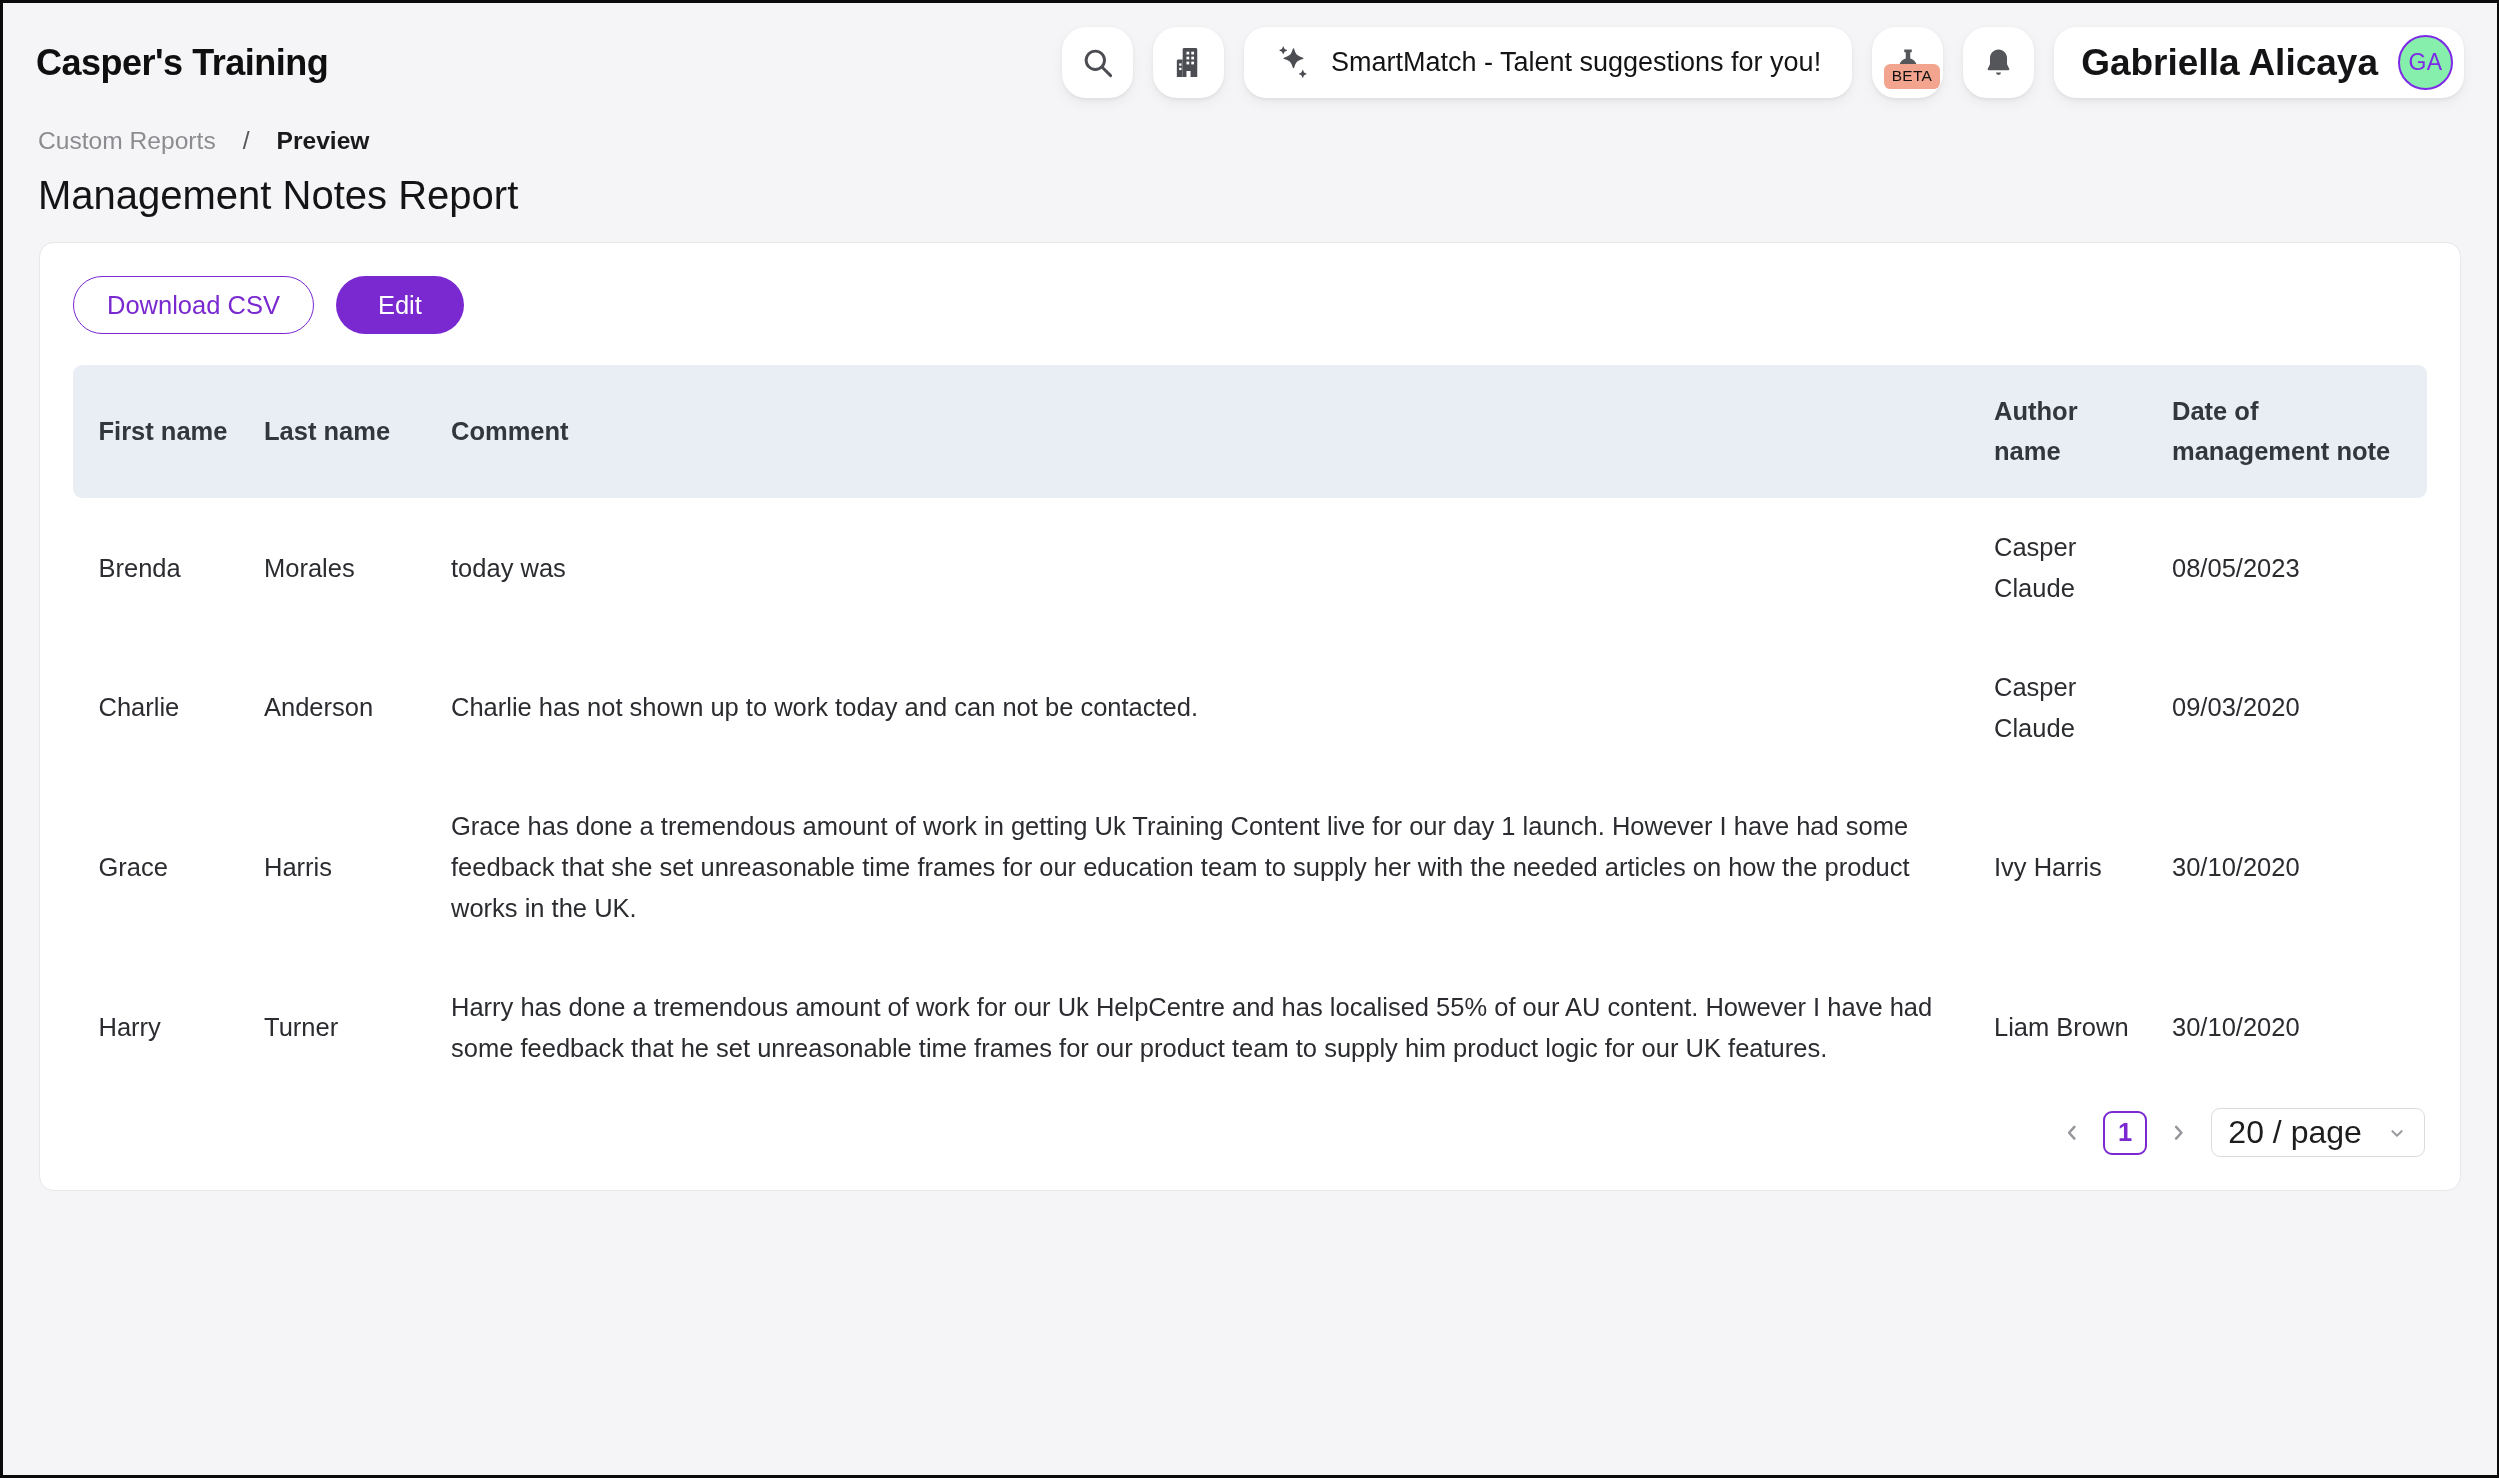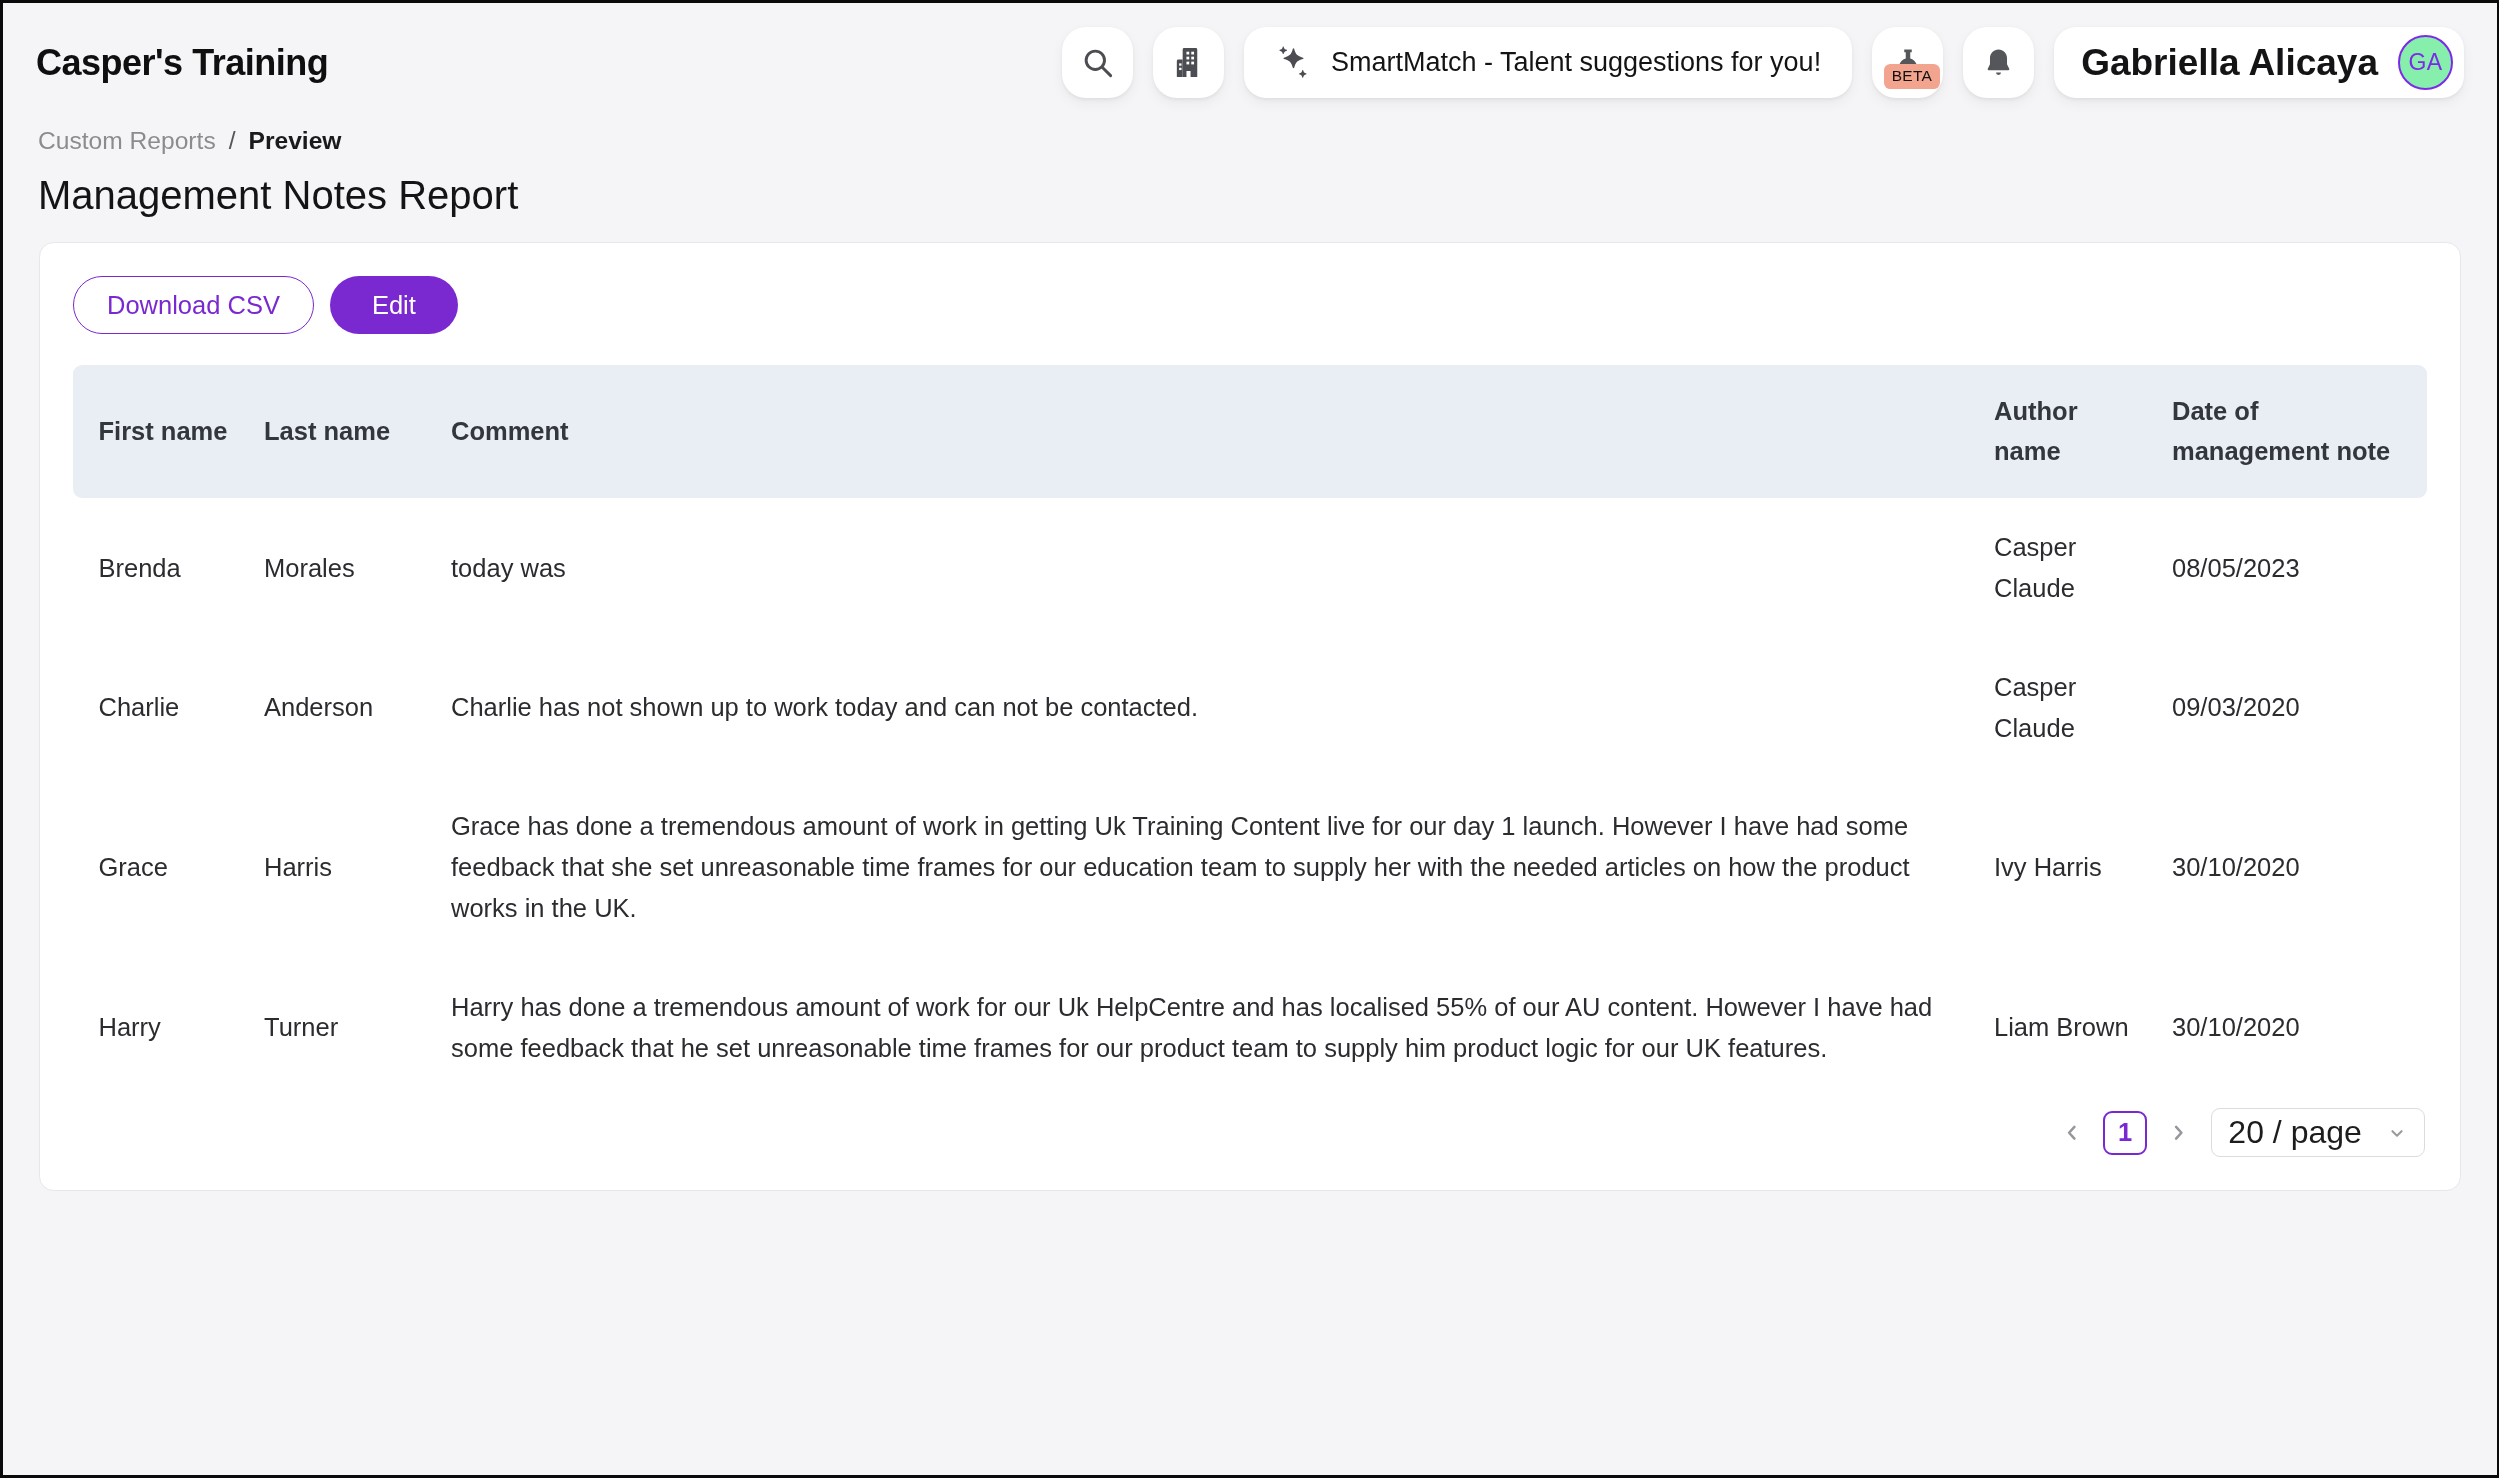--- a/index.html
+++ b/index.html
@@ -45,35 +45,35 @@
   .user-name { font-size: 37px; font-weight: bold; color: #141416; }
   .avatar {
     width: 55px; height: 55px; border-radius: 50%;
     border: 2.7px solid #7d2ae8; color: #7d2ae8;
     display: flex; align-items: center; justify-content: center;
     font-size: 23px; font-weight: 500; background: #86efac; letter-spacing: 0.5px;
   }
 
   
   .breadcrumb {
-    display: flex; align-items: center; gap: 13px;
+    display: flex; align-items: center; gap: 27px;
     padding: 0 35px; margin-top: 14.6px; font-size: 24.6px;
   }
   .crumb-parent { color: #8c8c90; cursor: pointer; }
   .crumb-sep { color: #55565a; }
   .crumb-current { color: #1a1a1c; font-weight: bold; }
   .page-title { padding: 0 35px; margin-top: 18px; font-size: 40px; font-weight: 400; color: #141416; }
 
   
   .card {
     margin: 24px 36px 0 36px;
     background: #fff; border: 1.8px solid #e7e7ea; border-radius: 14.6px;
     padding: 33px;
   }
-  .toolbar { display: flex; align-items: flex-end; gap: 16px; }
+  .toolbar { display: flex; align-items: flex-end; gap: 22px; }
   .btn {
     font-family: inherit; font-size: 25.5px; height: 58px; border-radius: 909px;
     display: inline-flex; align-items: center; justify-content: center; cursor: pointer;
   }
   .btn-outline {
     background: #fff; color: #7a28cf; border: 1.8px solid #7a28cf; padding: 0 33px;
   }
   .btn-solid {
     background: #7a28cf; color: #fff; border: none; padding: 0 42px;
   }

